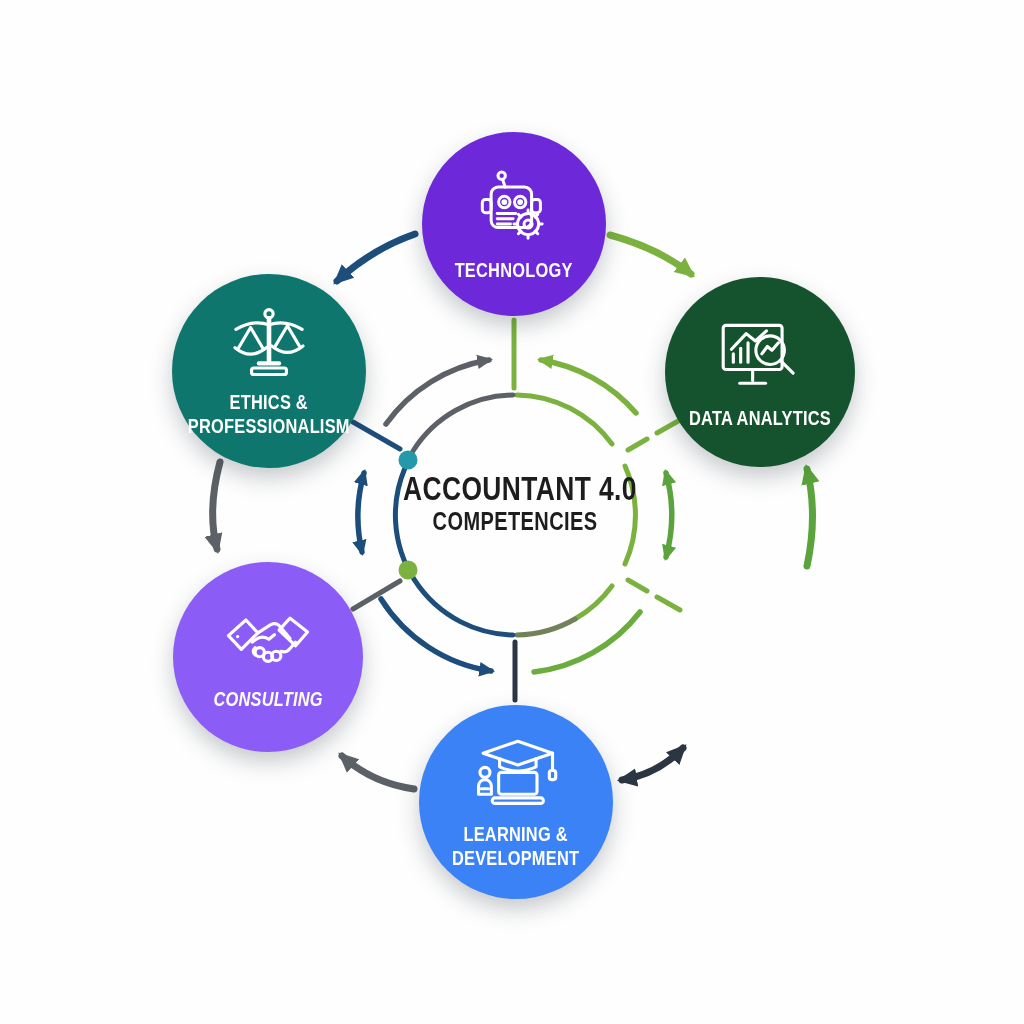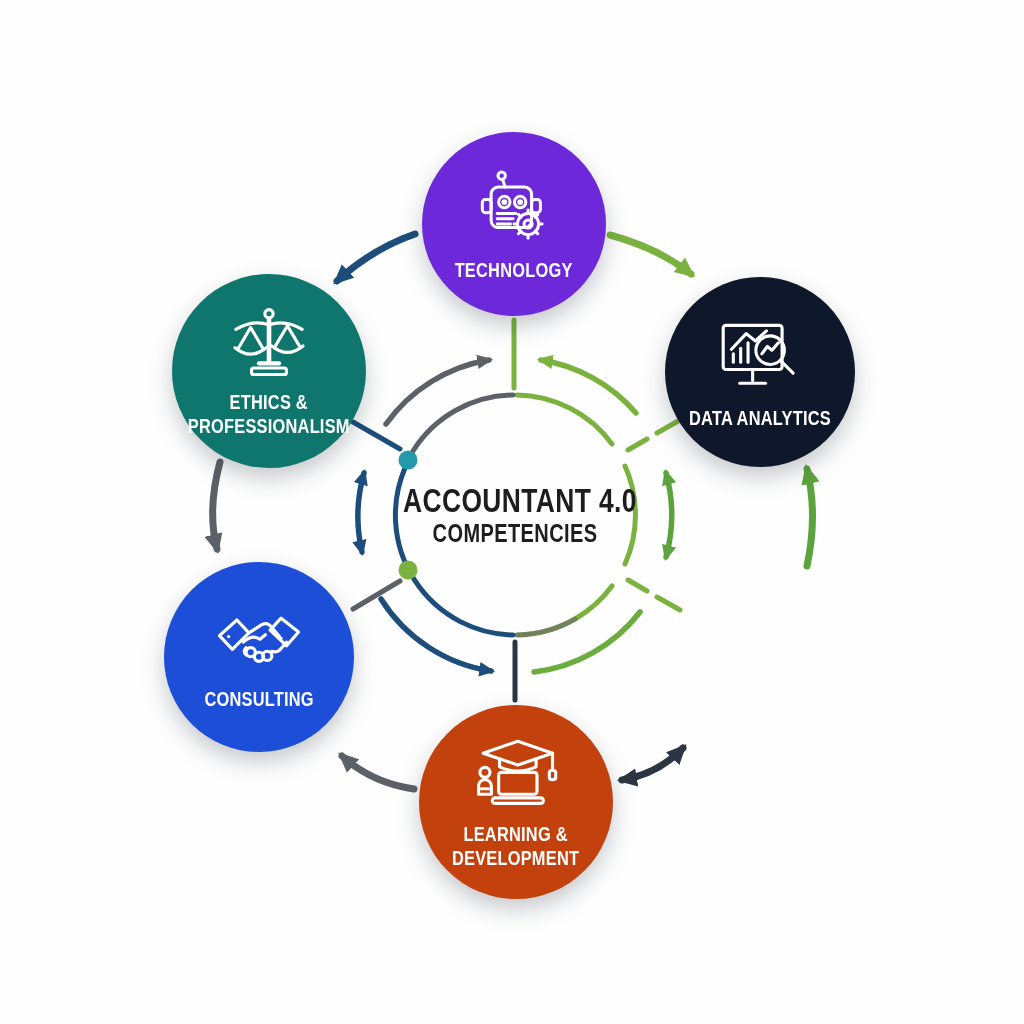--- a/index.html
+++ b/index.html
@@ -15,21 +15,21 @@
     color:#ffffff;
     box-shadow:0 10px 22px rgba(30,42,54,.25);
   }
   .node .icon{flex:0 0 auto;margin-bottom:4px;}
   .node .label{
     font-weight:700;font-size:21px;line-height:1.12;text-align:center;
     letter-spacing:.3px;transform:scaleX(.78);transform-origin:center;
     white-space:nowrap;color:#fff;
   }
   .centerText{
-    position:absolute;left:375px;top:472px;width:280px;text-align:center;color:#1d1d1d;margin-top:12px;
+    position:absolute;left:375px;top:472px;width:280px;text-align:center;color:#1d1d1d;
   }
   .centerText .t1{
     font-weight:700;font-size:33px;letter-spacing:.5px;line-height:1.05;
     transform:scaleX(.8);transform-origin:center;white-space:nowrap;
   }
   .centerText .t2{
     font-weight:700;font-size:25px;letter-spacing:.5px;line-height:1.15;
     transform:scaleX(.8);transform-origin:center;white-space:nowrap;
   }
 </style>
@@ -122,60 +122,60 @@
           <line x1="78" y1="66" x2="82" y2="66"></line>
         <line x1="55" y1="55" x2="58" y2="58"></line>
           <line x1="74" y1="74" x2="77" y2="77"></line>
         <line x1="77" y1="55" x2="74" y2="58"></line>
           <line x1="58" y1="74" x2="55" y2="77"></line>
       </g>
     </svg>
     <div class="label">TECHNOLOGY</div>
   </div>
 
-  <div class="node" style="left: 665px; top: 277px; width: 190px; height: 190px; background: #0f172a;">
+  <div class="node" style="left: 665px; top: 277px; width: 190px; height: 190px; background: #14532d;">
     <svg class="icon" width="92" height="88" viewBox="0 0 100 95" fill="none" stroke="#ffffff" stroke-width="3.4" stroke-linecap="round" stroke-linejoin="round">
       <rect x="10" y="12" width="64" height="48" rx="3"></rect>
       <line x1="42" y1="60" x2="42" y2="72"></line>
       <path d="M28 75 L56 75"></path>
       <line x1="21" y1="52" x2="21" y2="43"></line>
       <line x1="29" y1="52" x2="29" y2="37"></line>
       <line x1="37" y1="52" x2="37" y2="31"></line>
       <polyline points="19,38 35,21 45,29 57,18"></polyline>
       <g>
         <circle cx="61" cy="39" r="15.5"></circle>
         <line x1="72" y1="50" x2="86" y2="64"></line>
         <polyline points="52,43 58,35 63,39 70,31"></polyline>
       </g>
     </svg>
     <div class="label">DATA ANALYTICS</div>
   </div>
 
 
-  <div class="node" style="left: 419px; top: 705px; width: 194px; height: 194px; background: #c2410c;">
+  <div class="node" style="left: 419px; top: 705px; width: 194px; height: 194px; background: #3b82f6;">
     <svg class="icon" width="92" height="84" viewBox="0 0 100 92" fill="none" stroke="#ffffff" stroke-width="3.4" stroke-linecap="round" stroke-linejoin="round">
       <polygon points="52,8 90,21 52,34 14,21"></polygon>
       <path d="M32,27 v9 q20,9 40,0 v-9"></path>
       <line x1="90" y1="21" x2="90" y2="40"></line>
       <rect x="86.5" y="40" width="7" height="10" rx="2.5"></rect>
       <rect x="31" y="42" width="42" height="24" rx="3"></rect>
       <path d="M27,70 h50 a3,3 0 0 1 0,6 h-50 a3,3 0 0 1 0,-6 z"></path>
       <g>
         <circle cx="16" cy="42" r="5.5"></circle>
         <path d="M9,66 v-9 a7,7 0 0 1 14,0 v9 z"></path>
         <line x1="12" y1="60" x2="20" y2="60"></line>
       </g>
     </svg>
     <div class="label">
       <div>LEARNING &amp;</div>
       <div>DEVELOPMENT</div>
     </div>
   </div>
 
-  <div class="node" style="left: 164px; top: 562px; width: 190px; height: 190px; background: #1d4ed8;">
+  <div class="node" style="left: 173px; top: 562px; width: 190px; height: 190px; background: #8b5cf6; font-style: italic;">
     <svg class="icon" width="92" height="80" viewBox="0 0 100 86" fill="none" stroke="#ffffff" stroke-width="3.4" stroke-linecap="round" stroke-linejoin="round">
       <path d="M7,35 L26,18 L39,32 L21,50 z"></path>
       <circle cx="17" cy="36" r="1.8" fill="#fff" stroke="none"></circle>
       <path d="M93,31 L74,16 L62,29 L80,46 z"></path>
       <path d="M39,32 L53,23 q6,-3 10,2 l11,13"></path>
       <path d="M33,42 q10,-9 18,-3 l6,-5"></path>
       <circle cx="41" cy="53" r="5"></circle>
       <circle cx="50" cy="58" r="5"></circle>
       <circle cx="59" cy="57" r="5"></circle>
       <path d="M64,52 q6,2 10,-3 l6,-7"></path>

